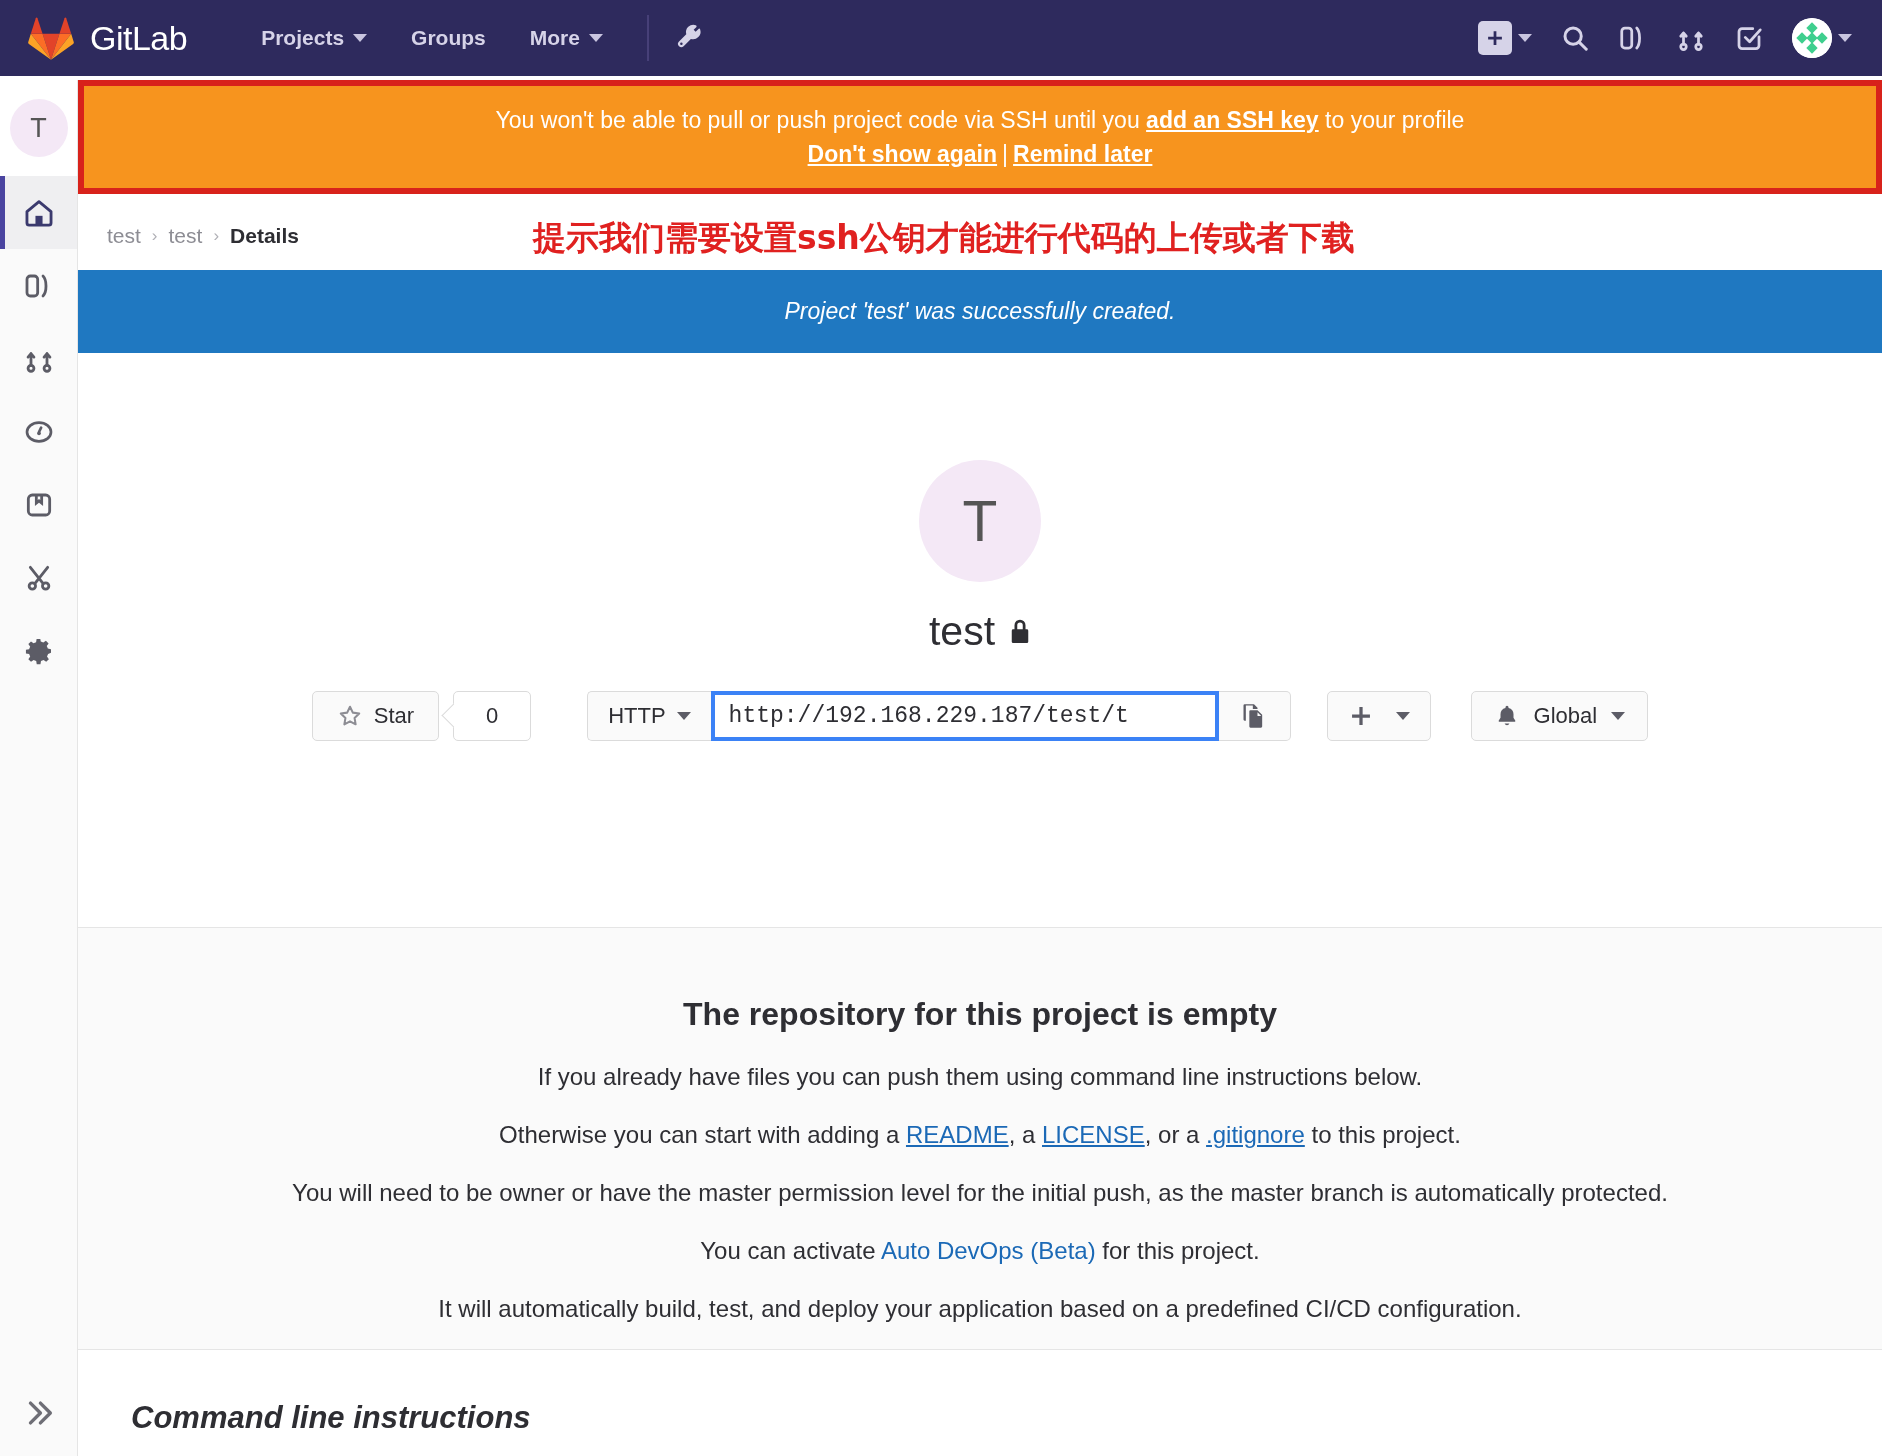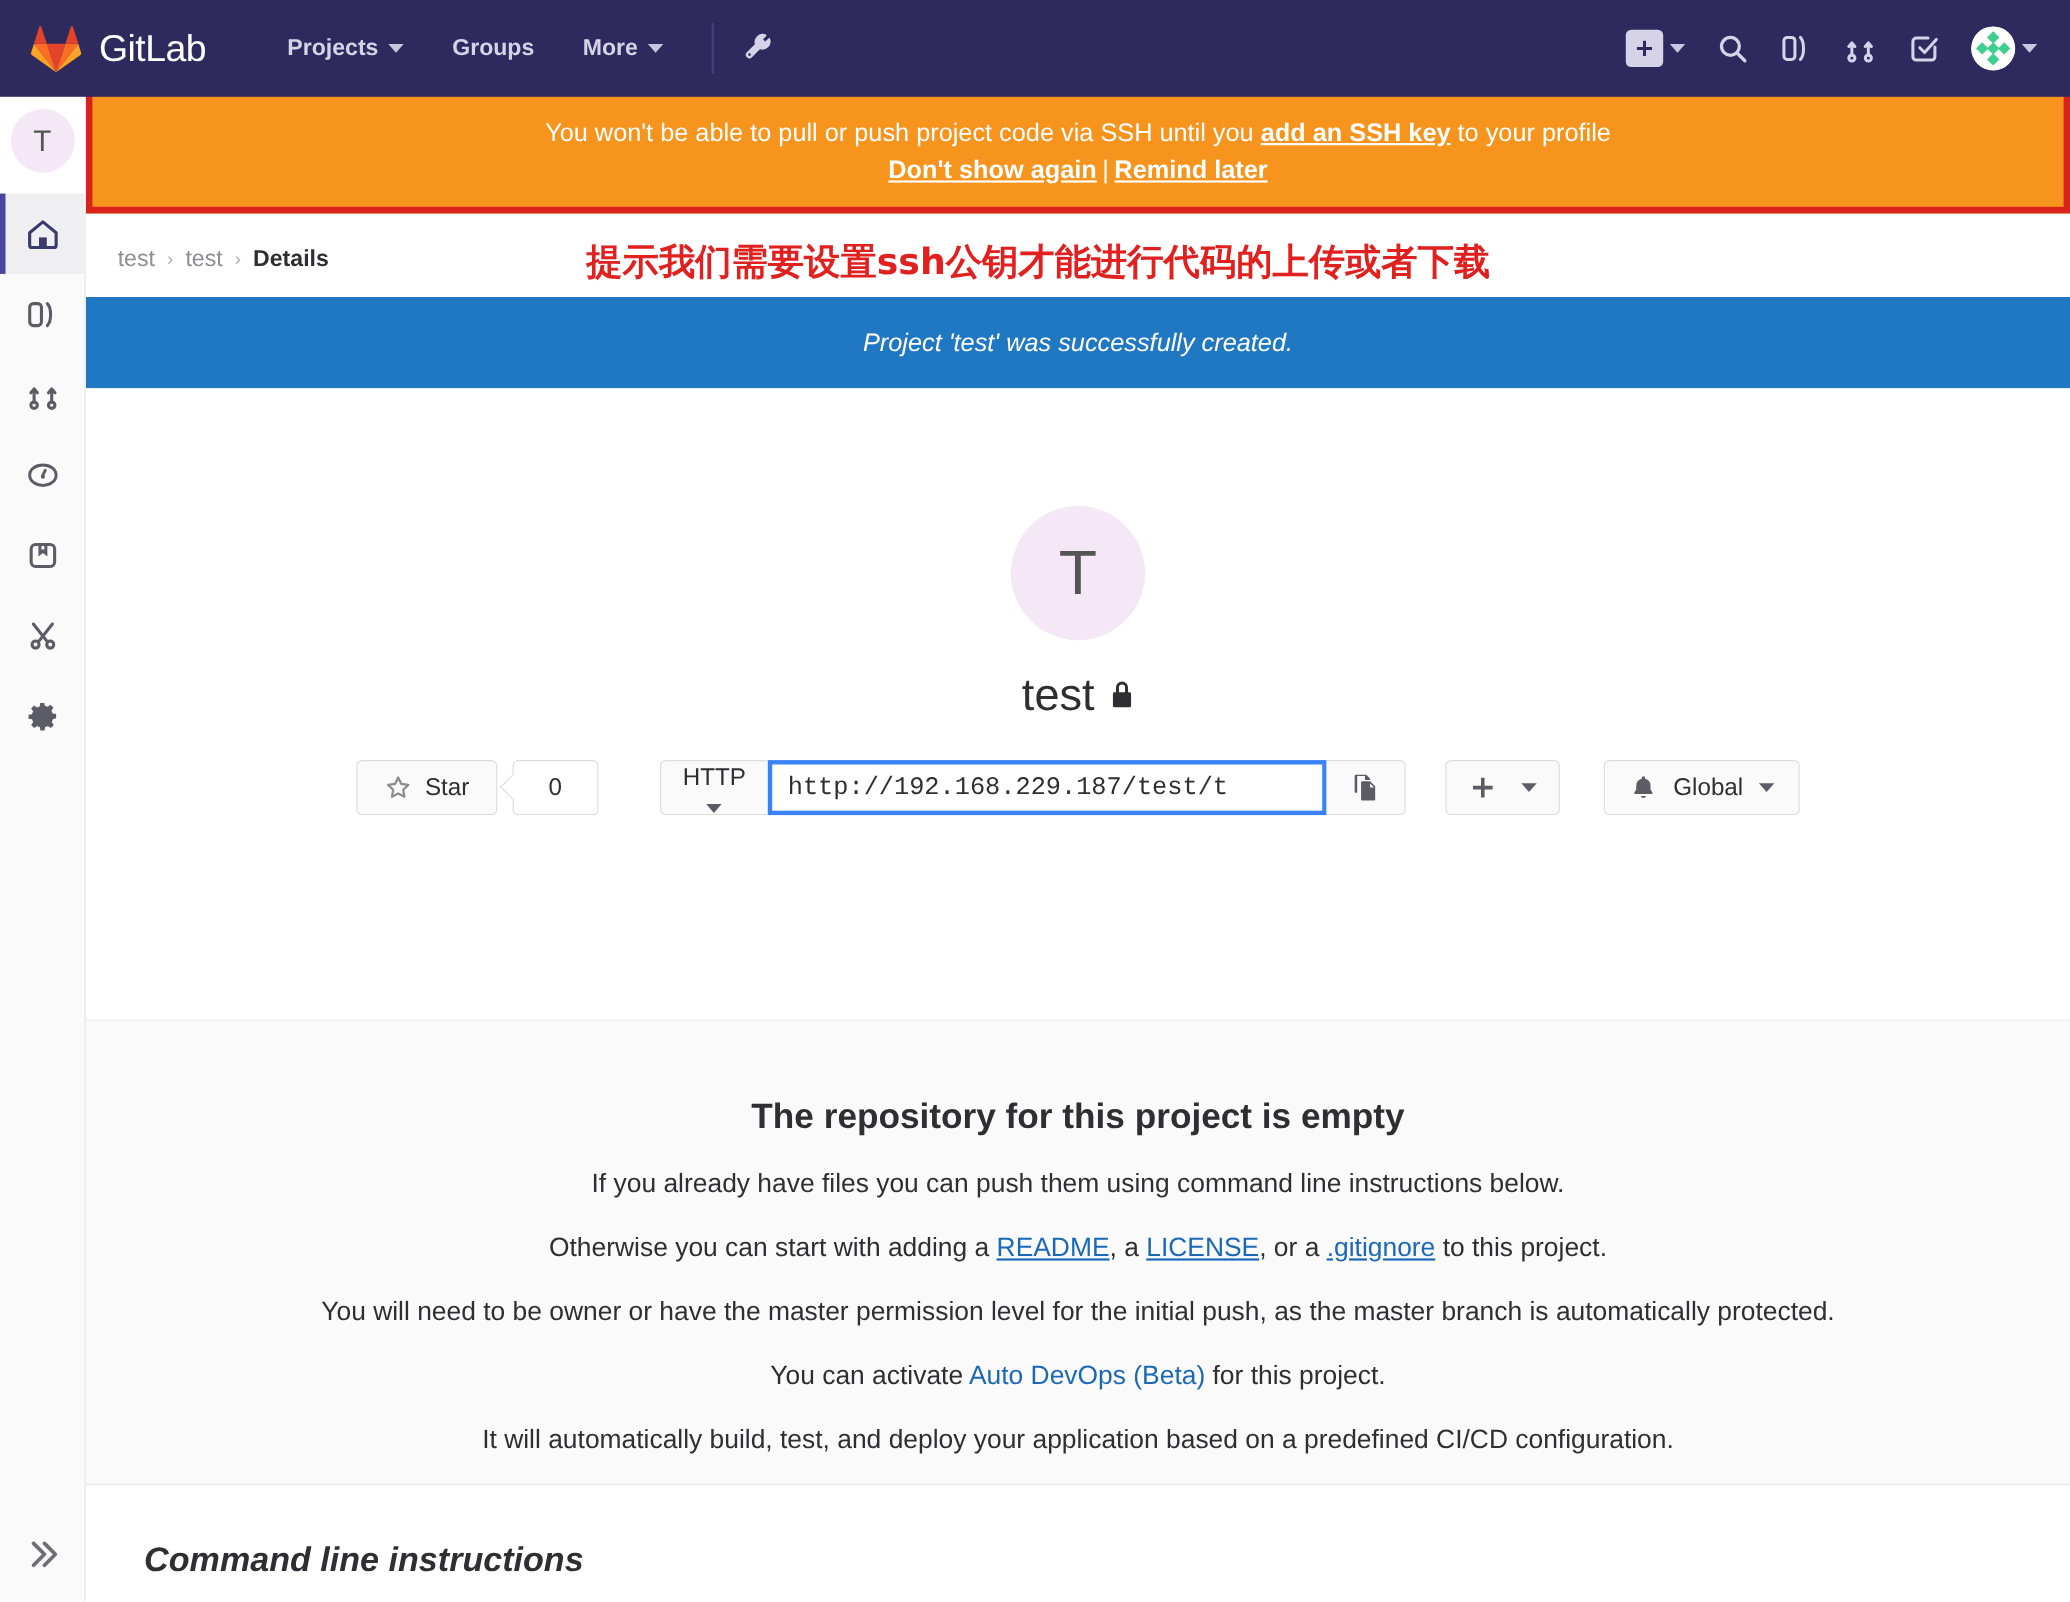--- a/index.html
+++ b/index.html
@@ -6,21 +6,21 @@
   html, body {
     width: 1882px; height: 1456px;
     font-family: "Liberation Sans", sans-serif;
     background: #fff;
     overflow: hidden;
   }
   body { position: relative; }
 
   
   .topnav {
-    position: absolute; top: 0; left: 0; width: 1882px; height: 88px;
+    position: absolute; top: 0; left: 0; width: 1882px; height: 76px;
     background: #2e2a5d; display: flex; align-items: center; z-index: 40;
   }
   .nav-logo { display: flex; align-items: center; margin-left: 28px; }
   .nav-logo svg { display: block; }
   .nav-brand {
     color: #fff; font-size: 34px; letter-spacing: -0.5px;
     margin-left: 16px; font-weight: 400;
   }
   .nav-links { display: flex; align-items: center; margin-left: 52px; gap: 0; }
   .nav-link {
@@ -158,21 +158,21 @@
     position: relative; background: #fff;
   }
   .star-count::before {
     content: ""; position: absolute; left: -9px; top: 15px;
     width: 16px; height: 16px; background: #fff;
     border-left: 1px solid #dbdbdb; border-bottom: 1px solid #dbdbdb;
     transform: rotate(45deg);
   }
   .clone-group { display: flex; align-items: center; margin-left: 56px; }
   .clone-proto {
-    border-radius: 5px 0 0 5px; gap: 11px; border-right: none; flex-direction: column;
+    border-radius: 5px 0 0 5px; gap: 11px; border-right: none;
   }
   .clone-url {
     height: 50px; width: 508px; border: 4px solid #3b82f6; background: #fff;
     font-family: "Liberation Mono", monospace; font-size: 23px;
     color: #2e2e33; padding: 0 14px; line-height: 48px; overflow: hidden;
     white-space: nowrap; outline: none;
   }
   .clone-copy {
     border-radius: 0 5px 5px 0; border-left: none; width: 72px; padding: 0;
   }

